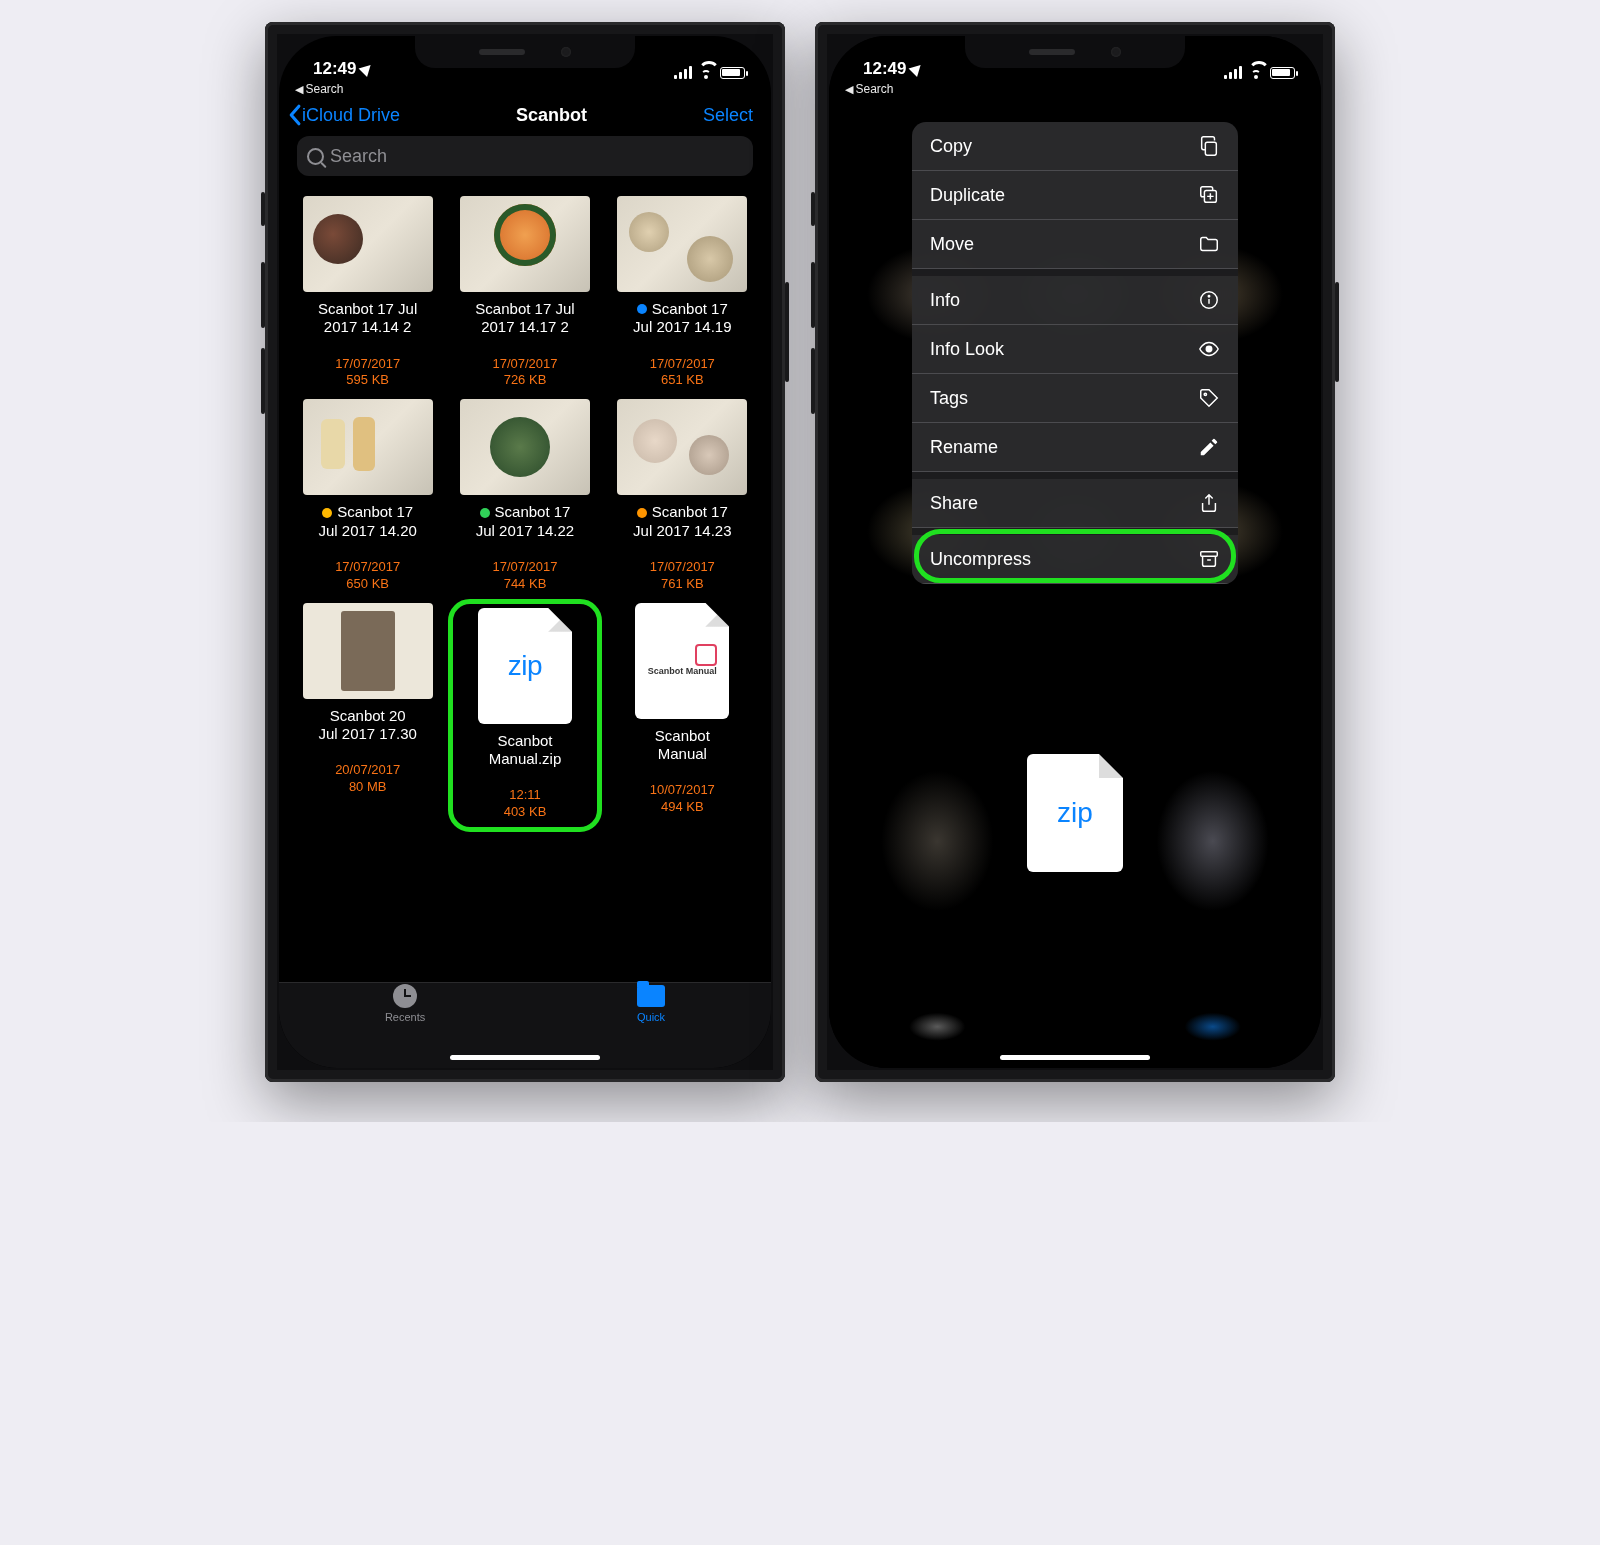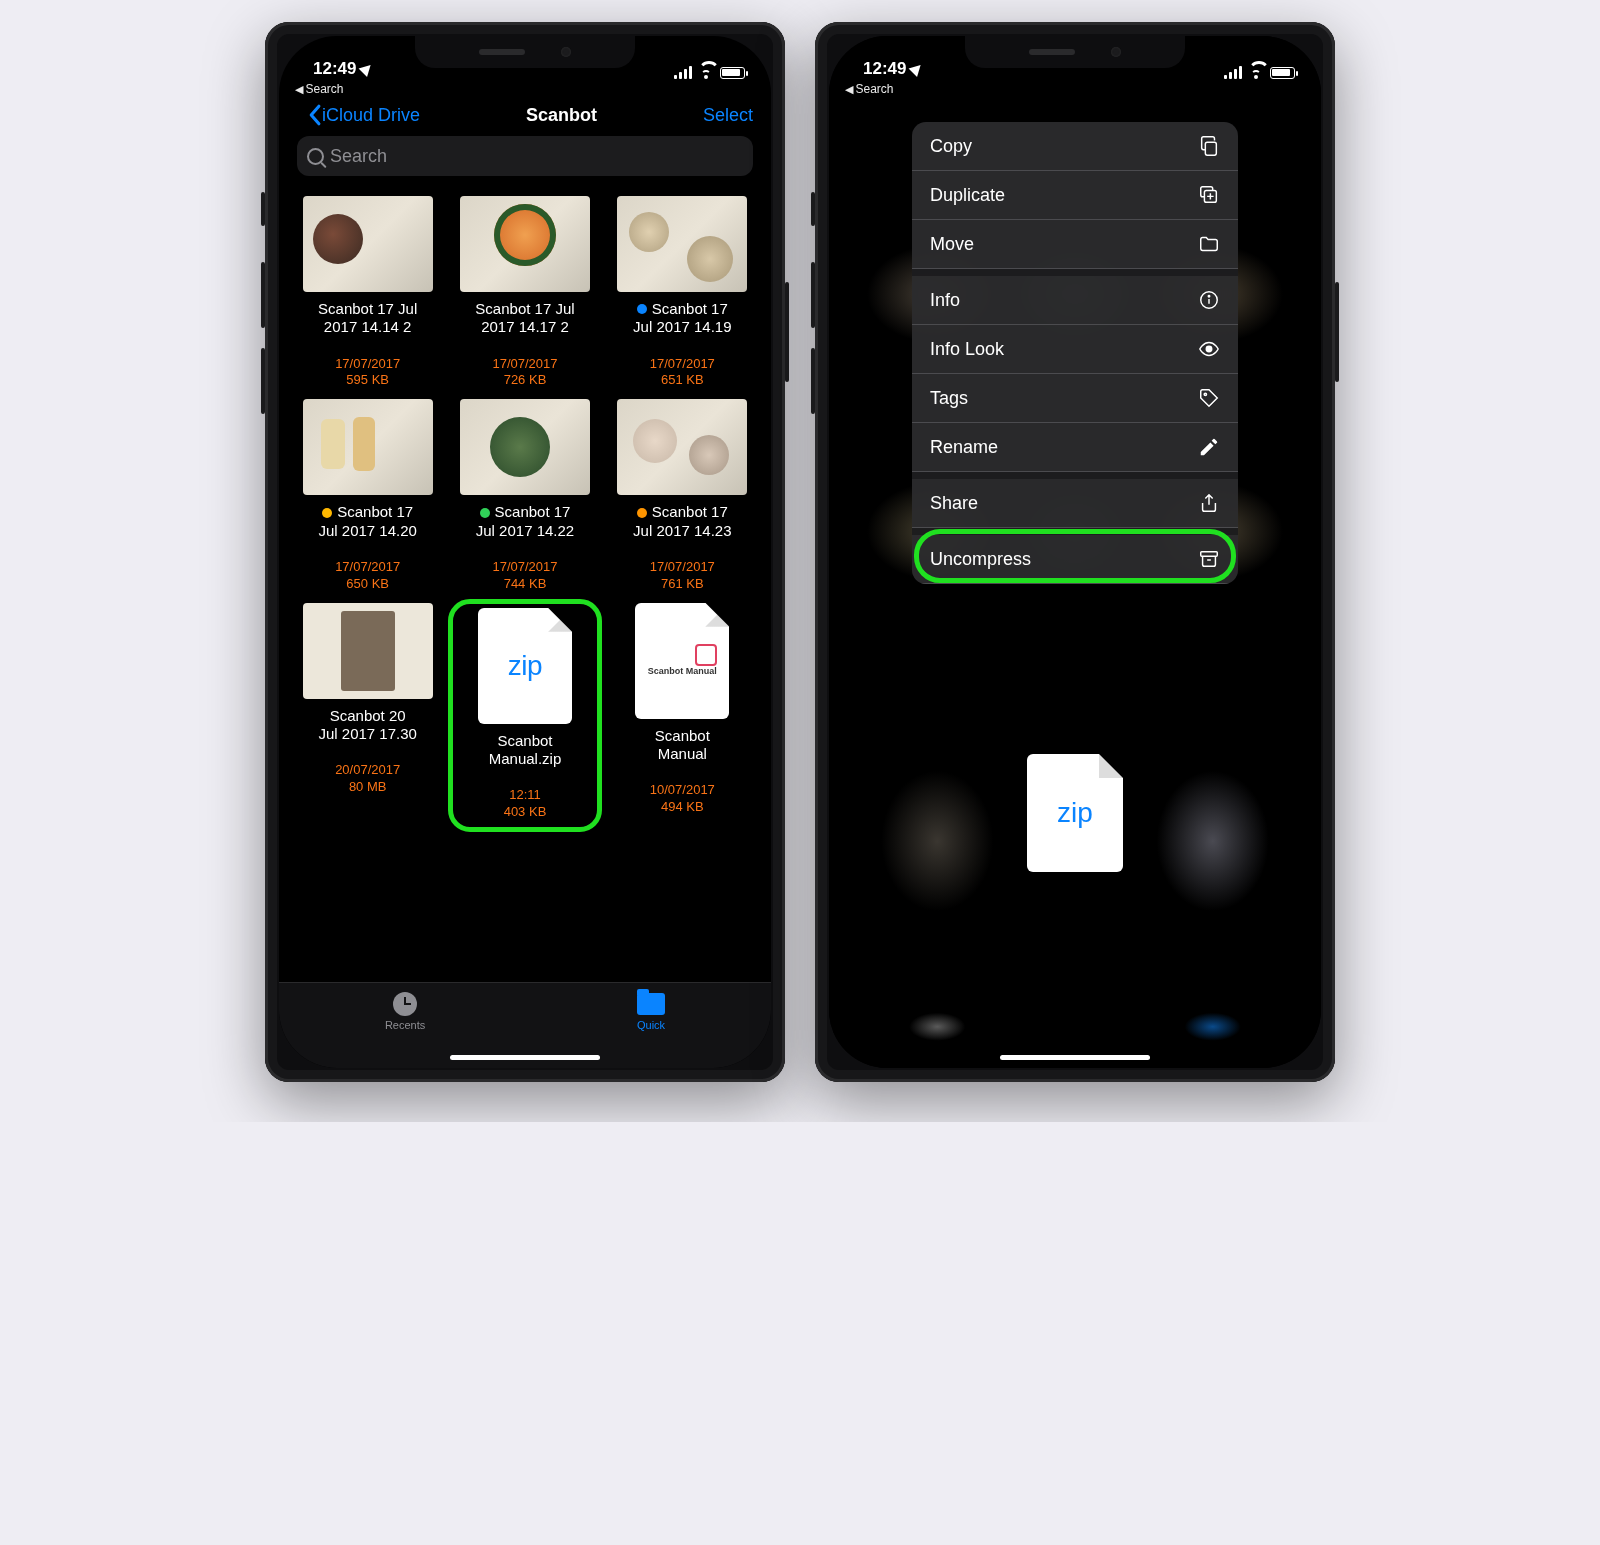--- a/index.html
+++ b/index.html
@@ -8,21 +8,21 @@
     font-family: -apple-system, "SF Pro Text", "Helvetica Neue", Arial, sans-serif;
     display: flex;
     justify-content: center;
     gap: 30px;
     padding: 22px 30px 40px 30px;
   }
   .phone {
     width: 520px;
     height: 1060px;
     background: #0e0e10;
-    border-radius: 24px;
+    border-radius: 8px;
     position: relative;
     box-shadow: 0 20px 60px rgba(0,0,0,0.4), inset 0 0 0 3px #2a2a2c, inset 0 0 0 12px #171719;
     padding: 14px;
   }
   .side-btn { position:absolute; background:#1a1a1c; border-radius:3px; }
   .side-l1 { left:-4px; top:170px; width:4px; height:34px; }
   .side-l2 { left:-4px; top:240px; width:4px; height:66px; }
   .side-l3 { left:-4px; top:326px; width:4px; height:66px; }
   .side-r  { right:-4px; top:260px; width:4px; height:100px; }
   .screen {
@@ -68,21 +68,20 @@
   .wifi .arc2 { position:absolute; bottom:-1px; left:4px; width:10px;height:10px; border:2.5px solid #fff; border-radius:50%; clip-path: polygon(0 0, 100% 0, 50% 50%);}
   .bat { width:25px; height:12px; border:1.3px solid #fff; border-radius:3px; position:relative; }
   .bat::after { content:""; position:absolute; right:-4px; top:3px; width:2.5px; height:5px; background:#fff; border-radius:1px; }
   .bat span { display:block; margin:1.3px; width:18px; height:7px; background:#fff; border-radius:1px; }
   .back-search { padding: 2px 12px 0 16px; font-size:12px; color:#eaeaea; display:flex; align-items:center; gap:2px;}
   .back-search .caret { font-size:11px; }
   .nav-bar {
     display:flex; justify-content:space-between; align-items:center;
     padding: 8px 18px 6px 8px;
     font-size: 18px;
-    margin-left: 20px;
   }
   .nav-back { color:#0a84ff; display:flex; align-items:center; gap:0px; }
   .nav-back svg { width:15px; height:22px; }
   .nav-title { font-weight:600; font-size:18px; }
   .nav-action { color:#0a84ff; font-size:18px; }
   .search-box {
     margin: 4px 18px 14px 18px;
     background: #1c1c1e;
     border-radius: 12px;
     height: 40px;
@@ -134,21 +133,21 @@
   .name { color:#fff; }
   .name-row { display:flex; justify-content:center; align-items:center; gap:5px; }
   .dot { width:10px; height:10px; border-radius:50%; display:inline-block; }
   .meta { color:#f97316; font-size:13px; line-height:1.3; margin-top:19px; }
   .highlight-box { border:5px solid #20e020; border-radius:22px; padding:4px 2px 6px; margin:-4px -2px -6px; }
   .tab-bar {
     position:absolute; bottom:0; left:0; right:0; height:86px;
     background:#121214;
     border-top:0.5px solid #2a2a2c;
     display:flex; justify-content:space-around; align-items:flex-start;
-    padding-top:8px;
+    padding-top:0;
   }
   .tab { text-align:center; font-size:11px; color:#8e8e93; }
   .tab.active { color:#0a84ff; }
   .tab .ico { height:26px; display:flex; align-items:center; justify-content:center; margin-bottom:2px; }
   .clock { width:24px;height:24px;border-radius:50%; background:#8e8e93; position:relative; }
   .clock::before { content:""; position:absolute; left:11px; top:5px; width:2px; height:8px; background:#121214; }
   .clock::after { content:""; position:absolute; left:11px; top:11px; width:7px; height:2px; background:#121214; }
   .folder { width:28px;height:22px; background:#0a84ff; border-radius:3px; position:relative; }
   .folder::before { content:""; position:absolute; top:-4px; left:0; width:12px;height:6px; background:#0a84ff; border-radius:2px 2px 0 0; }
   .home-ind { position:absolute; bottom:8px; left:50%; transform:translateX(-50%); width:150px; height:5px; background:#fff; border-radius:3px; }

